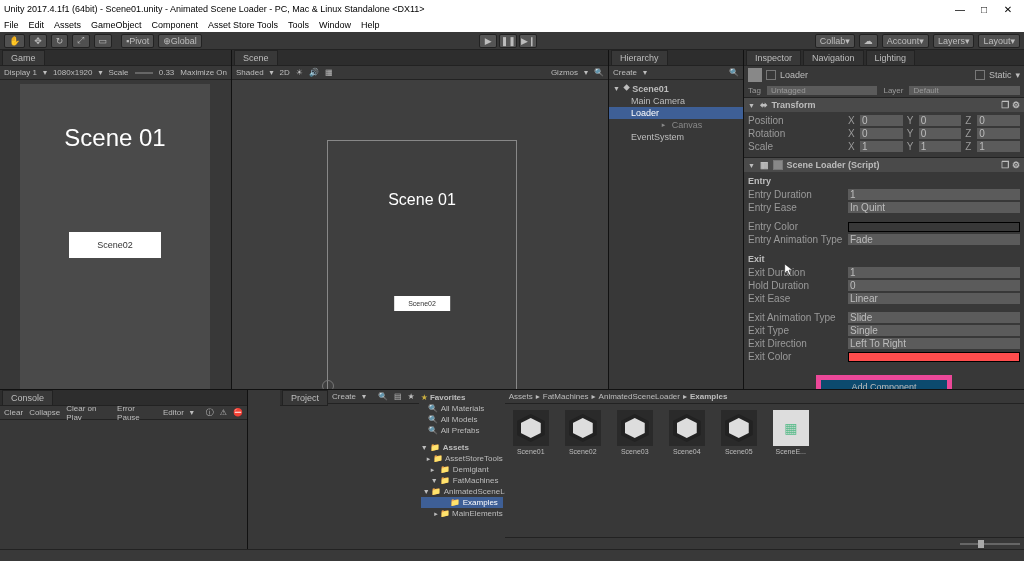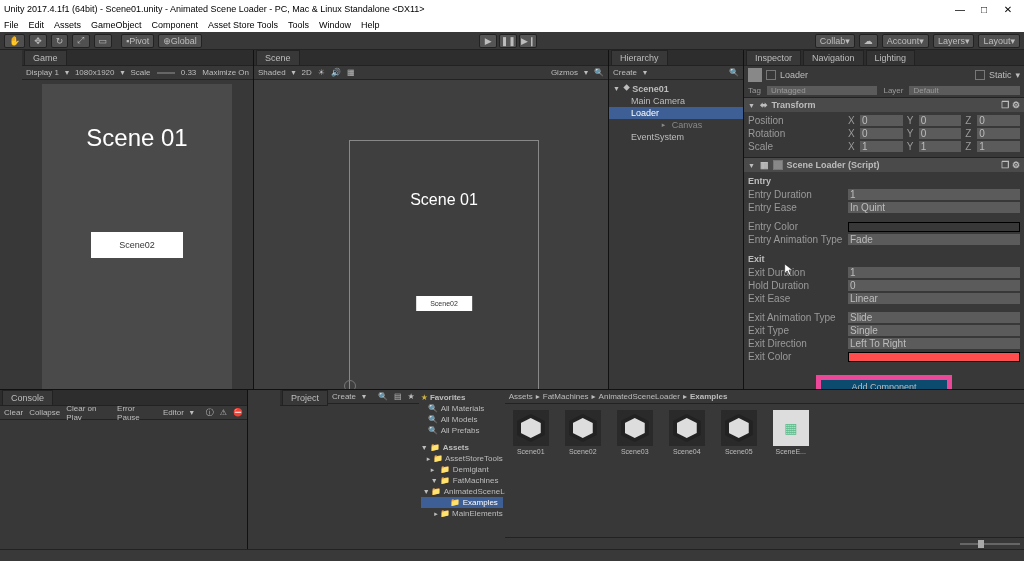--- a/index.html
+++ b/index.html
@@ -20,21 +20,21 @@
   .winbtn{width:24px;text-align:center;font-size:10px;color:#000;}
   .menubar{height:14px;background:#fff;display:flex;align-items:center;font-size:9px;color:#000;padding:0 4px;gap:10px;}
   .app{height:529px;background:var(--bg-dark);display:flex;flex-direction:column;}
   .toolbar{height:18px;background:var(--bg-dark);border-bottom:1px solid #222;display:flex;align-items:center;padding:0 4px;gap:4px;font-size:9px;color:var(--text);}
   .toolbar .btn{background:var(--bg-lighter);border:1px solid #222;height:14px;padding:0 4px;display:flex;align-items:center;border-radius:2px;}
   .toolbar .sep{width:1px;}
   .toolbar .grow{flex:1;}
   .toolbar .play{display:flex;gap:2px;}
   .toolbar .play .btn{width:18px;justify-content:center;background:#555;}
   .toolbar .right{display:flex;gap:4px;margin-left:auto;}
-  .main{flex:1;display:flex;min-height:0;padding-left:22px;}
+  .main{flex:1;display:flex;min-height:0;}
   .col{display:flex;flex-direction:column;min-width:0;}
   .tabbar{height:16px;background:var(--bg-darker);display:flex;align-items:flex-end;font-size:9px;border-bottom:1px solid #222;}
   .tab{padding:2px 8px;background:var(--bg-dark);color:var(--text);border:1px solid #222;border-bottom:none;margin-left:2px;}
   .subbar{height:14px;background:var(--bg-dark);display:flex;align-items:center;font-size:8px;color:var(--text);padding:0 4px;gap:6px;border-bottom:1px solid #222;}
   .panel{flex:1;background:var(--bg-dark);position:relative;overflow:hidden;}
 
   
   .gamecol{width:232px;border-right:1px solid #111;}
   .gamearea{position:absolute;top:4px;left:20px;width:190px;height:330px;background:#4a4a4a;display:flex;flex-direction:column;align-items:center;}
   .gametitle{color:#fff;font-size:24px;margin-top:40px;font-weight:normal;}

